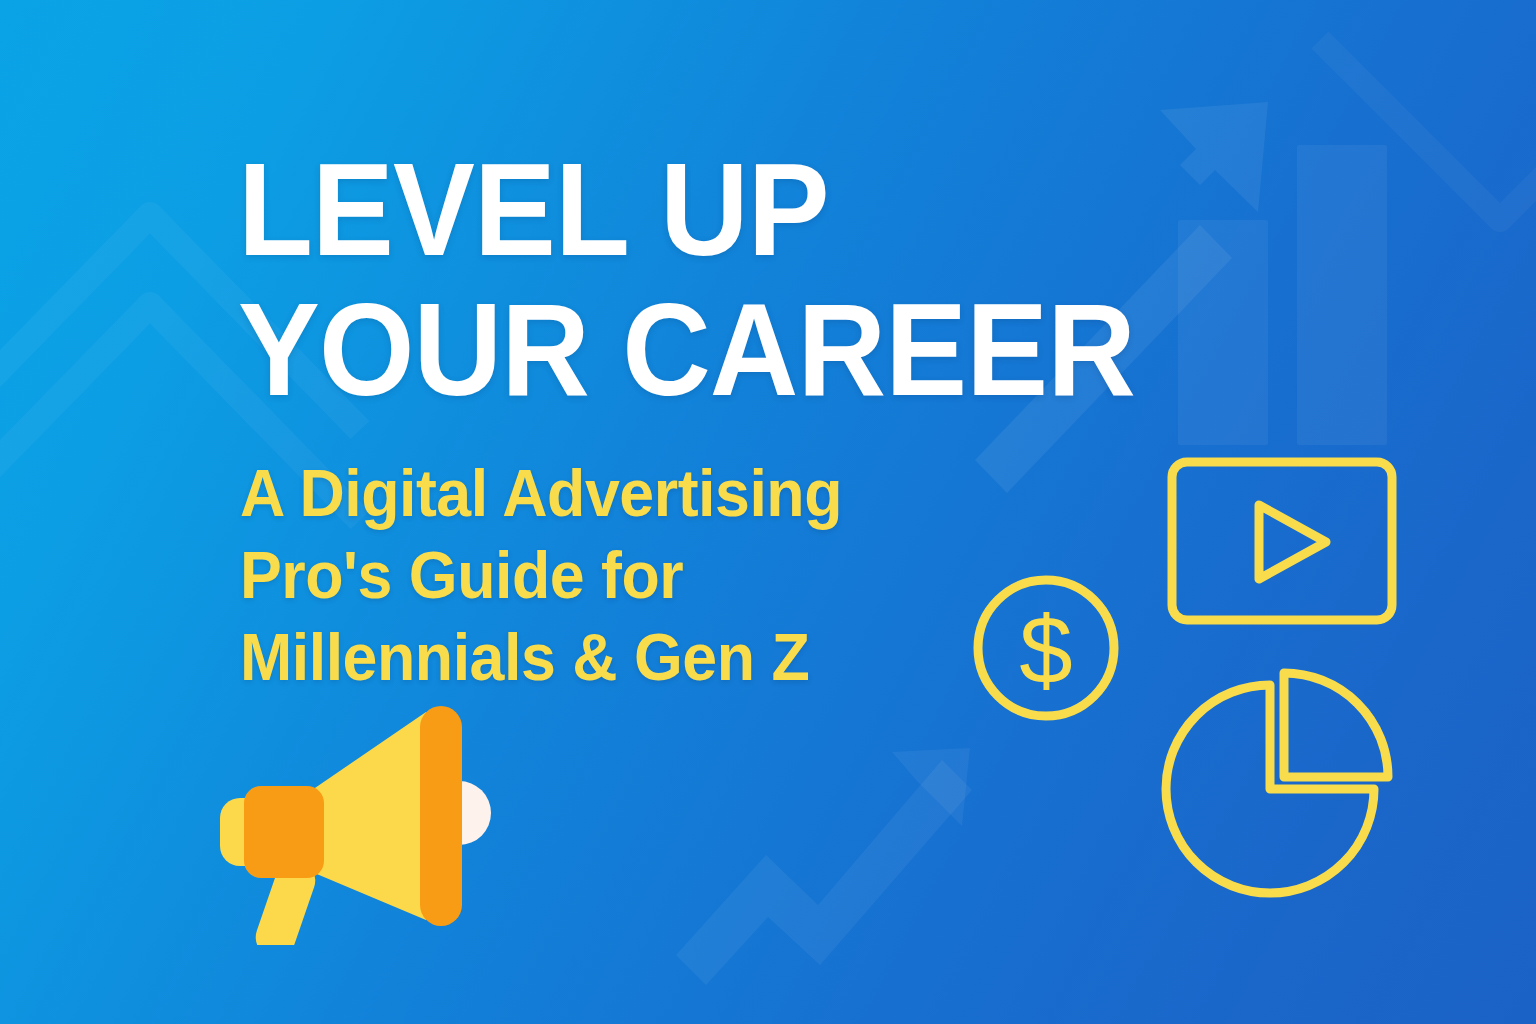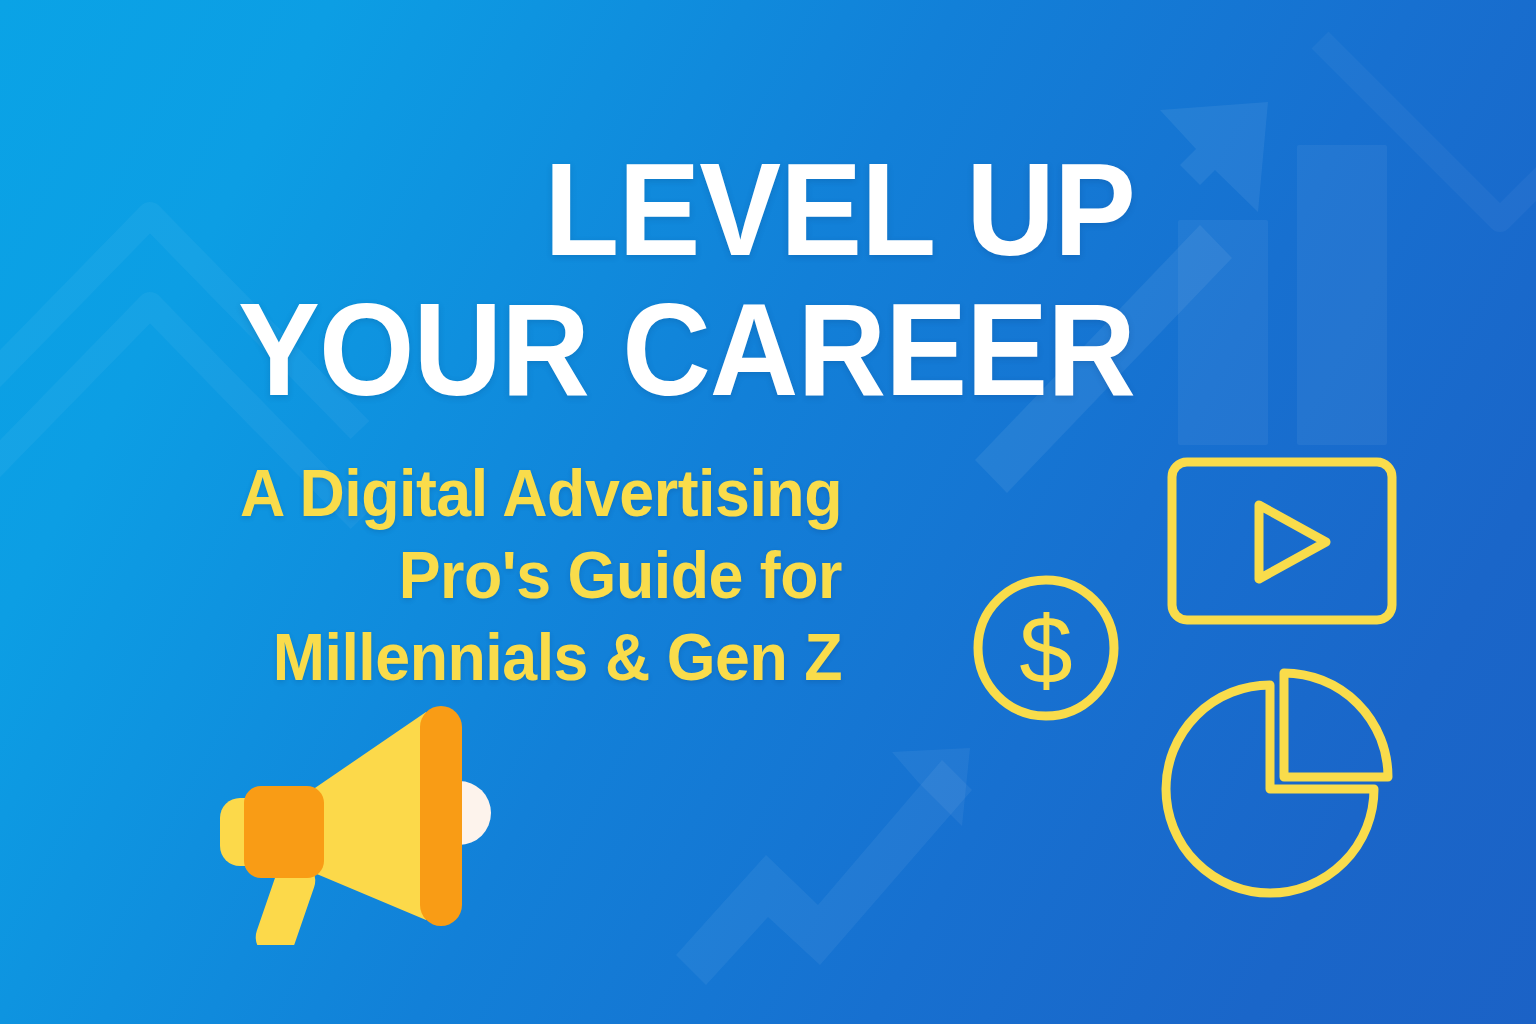--- a/index.html
+++ b/index.html
@@ -7,21 +7,20 @@
     padding: 0;
     background: #0d1117;
   }
   #banner {
     position: relative;
     width: 1536px;
     height: 1024px;
     overflow: hidden;
     font-family: "Liberation Sans", sans-serif;
     background: linear-gradient(118deg, #0aa3e6 0%, #0c9ee4 16%, #1280d8 46%, #1770d0 68%, #1a66c9 86%, #1b62c6 100%);
-    text-align: right;
   }
   
   .bg-layer {
     position: absolute;
     inset: 0;
     pointer-events: none;
   }
   .bg-bar {
     position: absolute;
     background: rgba(255,255,255,0.055);

